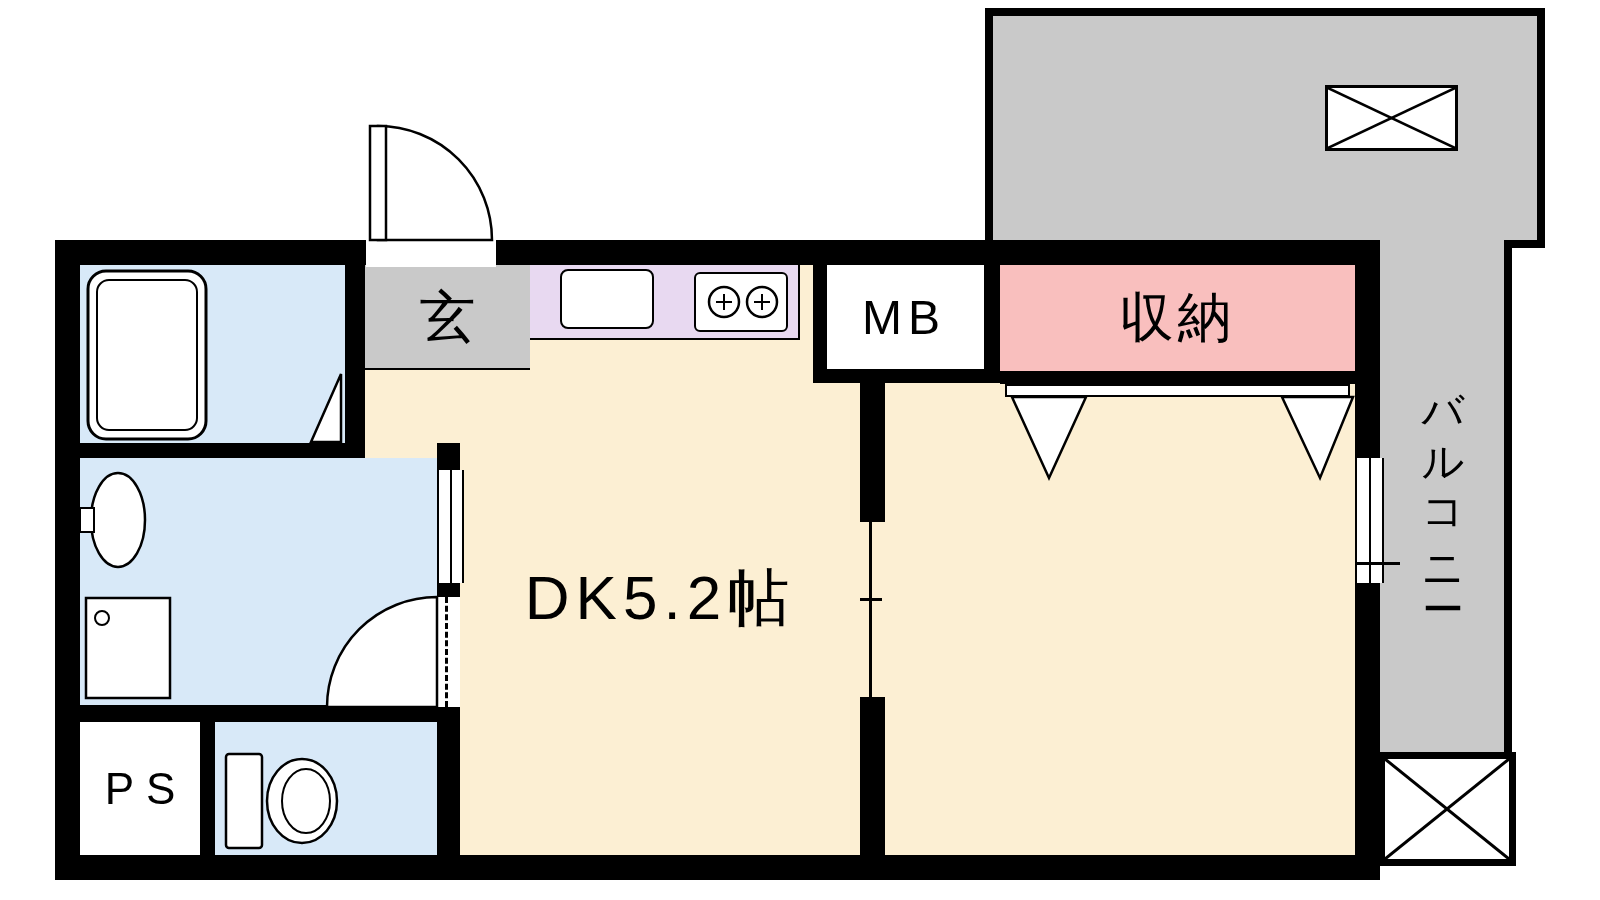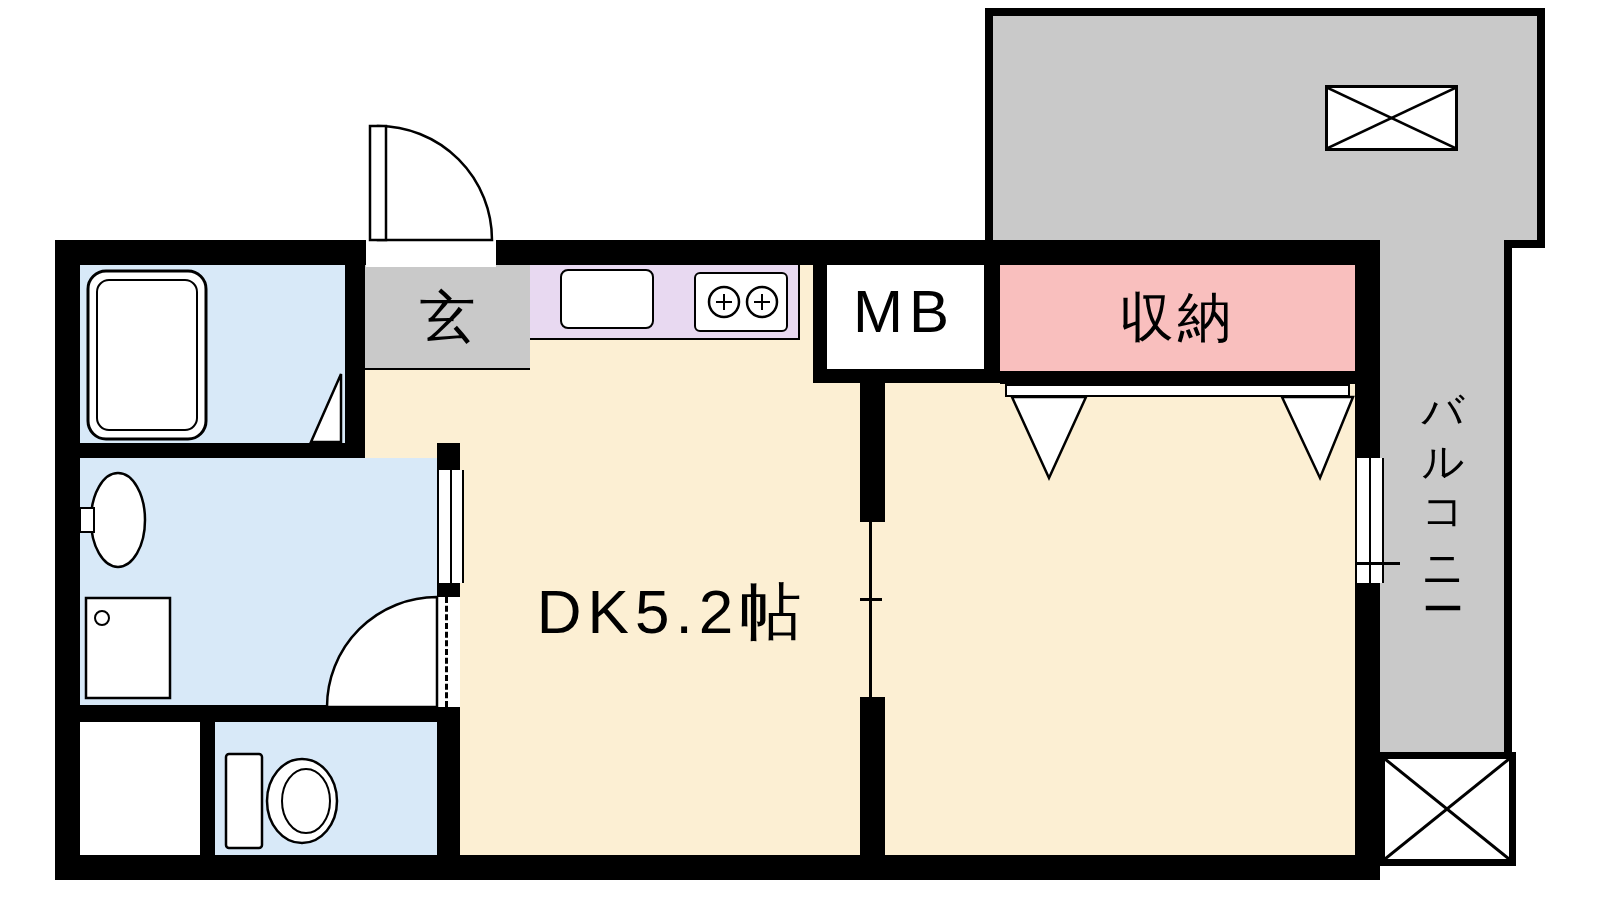--- a/index.html
+++ b/index.html
@@ -115,18 +115,19 @@
     <rect class="s" x="3" y="3" width="92" height="58" rx="5" stroke-width="2"></rect>
     <circle class="s" cx="32" cy="32" r="15" stroke-width="2.5"></circle>
     <circle class="s" cx="70" cy="32" r="15" stroke-width="2.5"></circle>
     <line class="xl" x1="24" y1="32" x2="40" y2="32" stroke-width="2"></line>
     <line class="xl" x1="32" y1="24" x2="32" y2="40" stroke-width="2"></line>
     <line class="xl" x1="62" y1="32" x2="78" y2="32" stroke-width="2"></line>
     <line class="xl" x1="70" y1="24" x2="70" y2="40" stroke-width="2"></line>
   </svg>
 
   <div class="lbl" style="left:365px;top:268px;width:165px;height:100px;font-size:56px;">玄</div>
-  <div class="lbl" style="left:815px;top:259px;width:172px;height:105px;font-size:60px;letter-spacing:6px;text-indent:6px;">MB</div>
+  <div class="lbl" style="left:815px;top:265px;width:172px;height:105px;font-size:48px;letter-spacing:6px;text-indent:6px;">MB</div>
   <div class="lbl" style="left:1000px;top:265px;width:355px;height:106px;font-size:54px;letter-spacing:4px;">収納</div>
   <div class="lbl" style="left:1382px;top:300px;width:122px;height:360px;writing-mode:vertical-rl;font-size:42px;letter-spacing:8px;">バルコニー</div>
-  <div class="lbl" style="left:460px;top:569px;width:400px;height:85px;font-size:62px;letter-spacing:6px;margin-left:12px;">DK5.2帖</div>
+  <div class="lbl" style="left:460px;top:555px;width:400px;height:85px;font-size:62px;letter-spacing:6px;">DK5.2帖</div>
+  <div class="lbl" style="left:80px;top:722px;width:120px;height:133px;font-size:44px;letter-spacing:12px;text-indent:12px;">PS</div>
 
 </div>
 
 </body></html>

